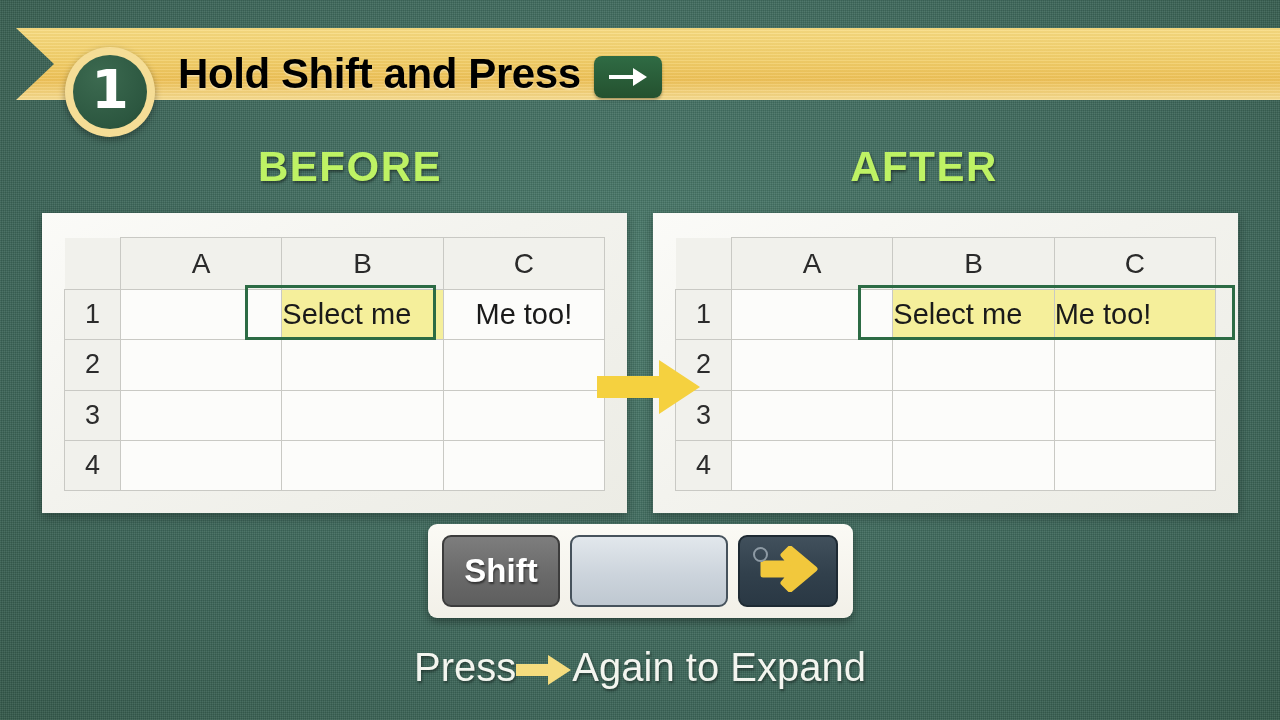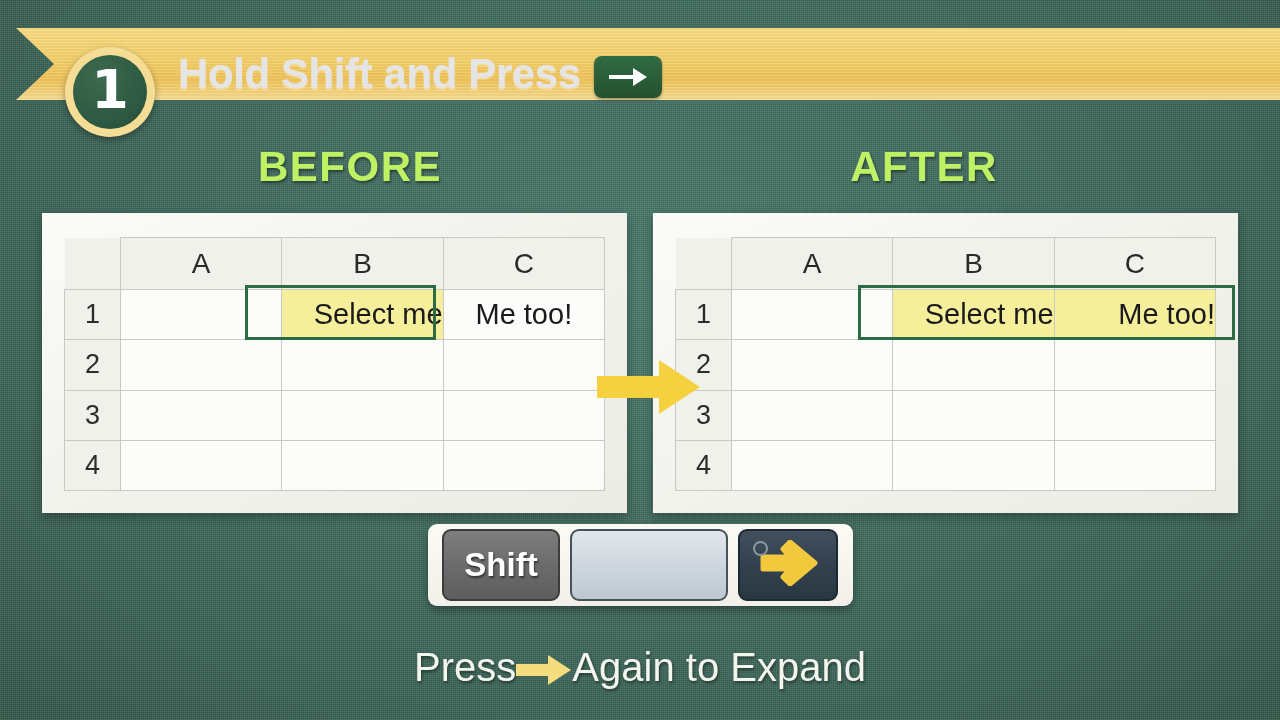--- a/index.html
+++ b/index.html
@@ -85,21 +85,21 @@
   }
 
   .banner-text {
     position: absolute;
     left: 178px; top: 0;
     height: 92px;
     display: flex;
     align-items: center;
     gap: 13px;
     z-index: 2;
-    color: #e5e5e5;
+    color: #000000;
     font-size: 42px;
     font-weight: bold;
     letter-spacing: -0.4px;
     text-shadow: 0 2px 1px rgba(255,255,255,0.35);
     white-space: nowrap;
   }
   .banner-text .seg { display: inline-block; }
 
   .arrow-chip {
     display: inline-flex;
@@ -170,21 +170,21 @@
     background: #f1f1ec;
     text-align: center;
     font-size: 27px;
     color: #2c2c2c;
   }
 
   
   td.sel {
     background: #f5ef9b;
     color: #1a1a1a;
-    text-align: right;
+    text-align: left;
     font-size: 29px;
   }
   td.plain-text {
     text-align: center;
     font-size: 29px;
     color: #1a1a1a;
   }
   
   .sel-outline {
     position: absolute;
@@ -200,21 +200,21 @@
     position: absolute;
     left: 597px; top: 358px;
     width: 104px; height: 58px;
     z-index: 6;
   }
 
   
   .keytray {
     position: absolute;
     left: 428px; top: 524px;
-    width: 425px; height: 82px;
+    width: 425px; height: 94px;
     background: linear-gradient(180deg, #fbfaf5 0%, #f2f0e8 100%);
     border-radius: 9px;
     box-shadow: 0 4px 9px rgba(0,0,0,0.35);
     display: flex;
     align-items: center;
     gap: 10px;
     padding: 0 14px;
   }
   .key {
     height: 72px;

